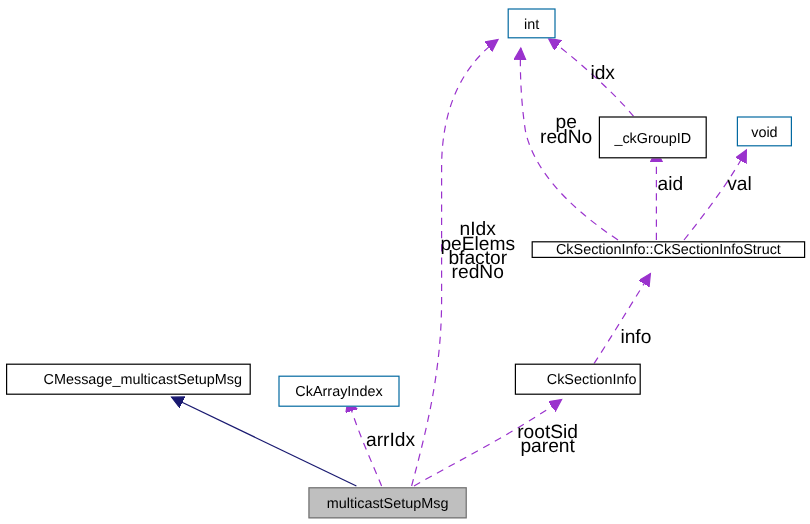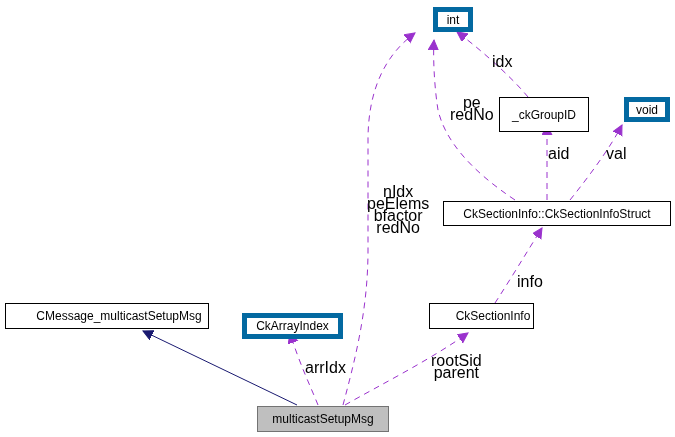--- a/index.html
+++ b/index.html
@@ -3,21 +3,21 @@
 <meta charset="utf-8">
 <style>
   html, body { margin:0; padding:0; background:#ffffff; }
   body { width:675px; height:437px; position:relative; overflow:hidden;
          font-family:"Liberation Sans", sans-serif; }
   svg { position:absolute; left:0; top:0; }
   .box { position:absolute; box-sizing:border-box; display:flex; align-items:center;
          justify-content:center; font-size:12px; color:#000; background:#fff;
          white-space:nowrap; }
   .box.solid { border:1px solid #000; }
-  .box.gray { border:5px solid #0369a1;margin-left:10px; }
+  .box.gray { border:1px solid #0369a1; }
   .box.focus { border:1px solid #737373; background:#bfbfbf; }
   .lbl { position:absolute; font-size:16px; color:#000; text-align:center;
          line-height:12px; white-space:pre; }
 </style>
 </head>
 <body>
 
 <svg width="675" height="437">
   <defs>
     <marker id="ap" markerWidth="12" markerHeight="12" refX="10" refY="5" orient="auto" markerUnits="userSpaceOnUse">
@@ -36,21 +36,21 @@
   <path d="M570,200 C590,175 610,148 622,125" stroke="#9a32cd" stroke-dasharray="6,5" fill="none" marker-end="url(#ap)"></path>
   <path d="M343,405 C355,360 368,310 368,250 L368,140 C368,90 385,55 415,33" stroke="#9a32cd" stroke-dasharray="6,5" fill="none" marker-end="url(#ap)"></path>
   <path d="M495,303 C510,280 525,255 542,228" stroke="#9a32cd" stroke-dasharray="6,5" fill="none" marker-end="url(#ap)"></path>
   <path d="M318,405 C310,385 300,365 290,333" stroke="#9a32cd" stroke-dasharray="6,5" fill="none" marker-end="url(#ap)"></path>
   <path d="M345,405 C380,385 430,360 468,333" stroke="#9a32cd" stroke-dasharray="6,5" fill="none" marker-end="url(#ap)"></path>
 </svg>
 
 <div class="box gray" style="left:423px;top:7px;width:40px;height:25px;">int</div>
 <div class="box solid" style="left:499px;top:97px;width:90px;height:35px;">_ckGroupID</div>
 <div class="box gray" style="left:614px;top:97px;width:46px;height:25px;">void</div>
-<div class="box solid" style="left:443px;top:201px;width:228px;height:25px;">CkSectionInfo::CkSectionInfoStruct</div>
+<div class="box solid" style="left:443px;top:201px;width:228px;height:14px;">CkSectionInfo::CkSectionInfoStruct</div>
 <div class="box solid" style="left:5px;top:303px;width:204px;height:26px;padding-left:24px;">CMessage_multicastSetupMsg</div>
 <div class="box gray" style="left:232px;top:313px;width:101px;height:26px;">CkArrayIndex</div>
 <div class="box solid" style="left:429px;top:303px;width:105px;height:26px;padding-left:23px;">CkSectionInfo</div>
 <div class="box focus" style="left:257px;top:406px;width:132px;height:26px;">multicastSetupMsg</div>
 
 <div class="lbl" style="left:492px;top:56px;">idx</div>
 <div class="lbl" style="left:450px;top:97px;">pe
 redNo</div>
 <div class="lbl" style="left:548px;top:148px;">aid</div>
 <div class="lbl" style="left:606px;top:148px;">val</div>

